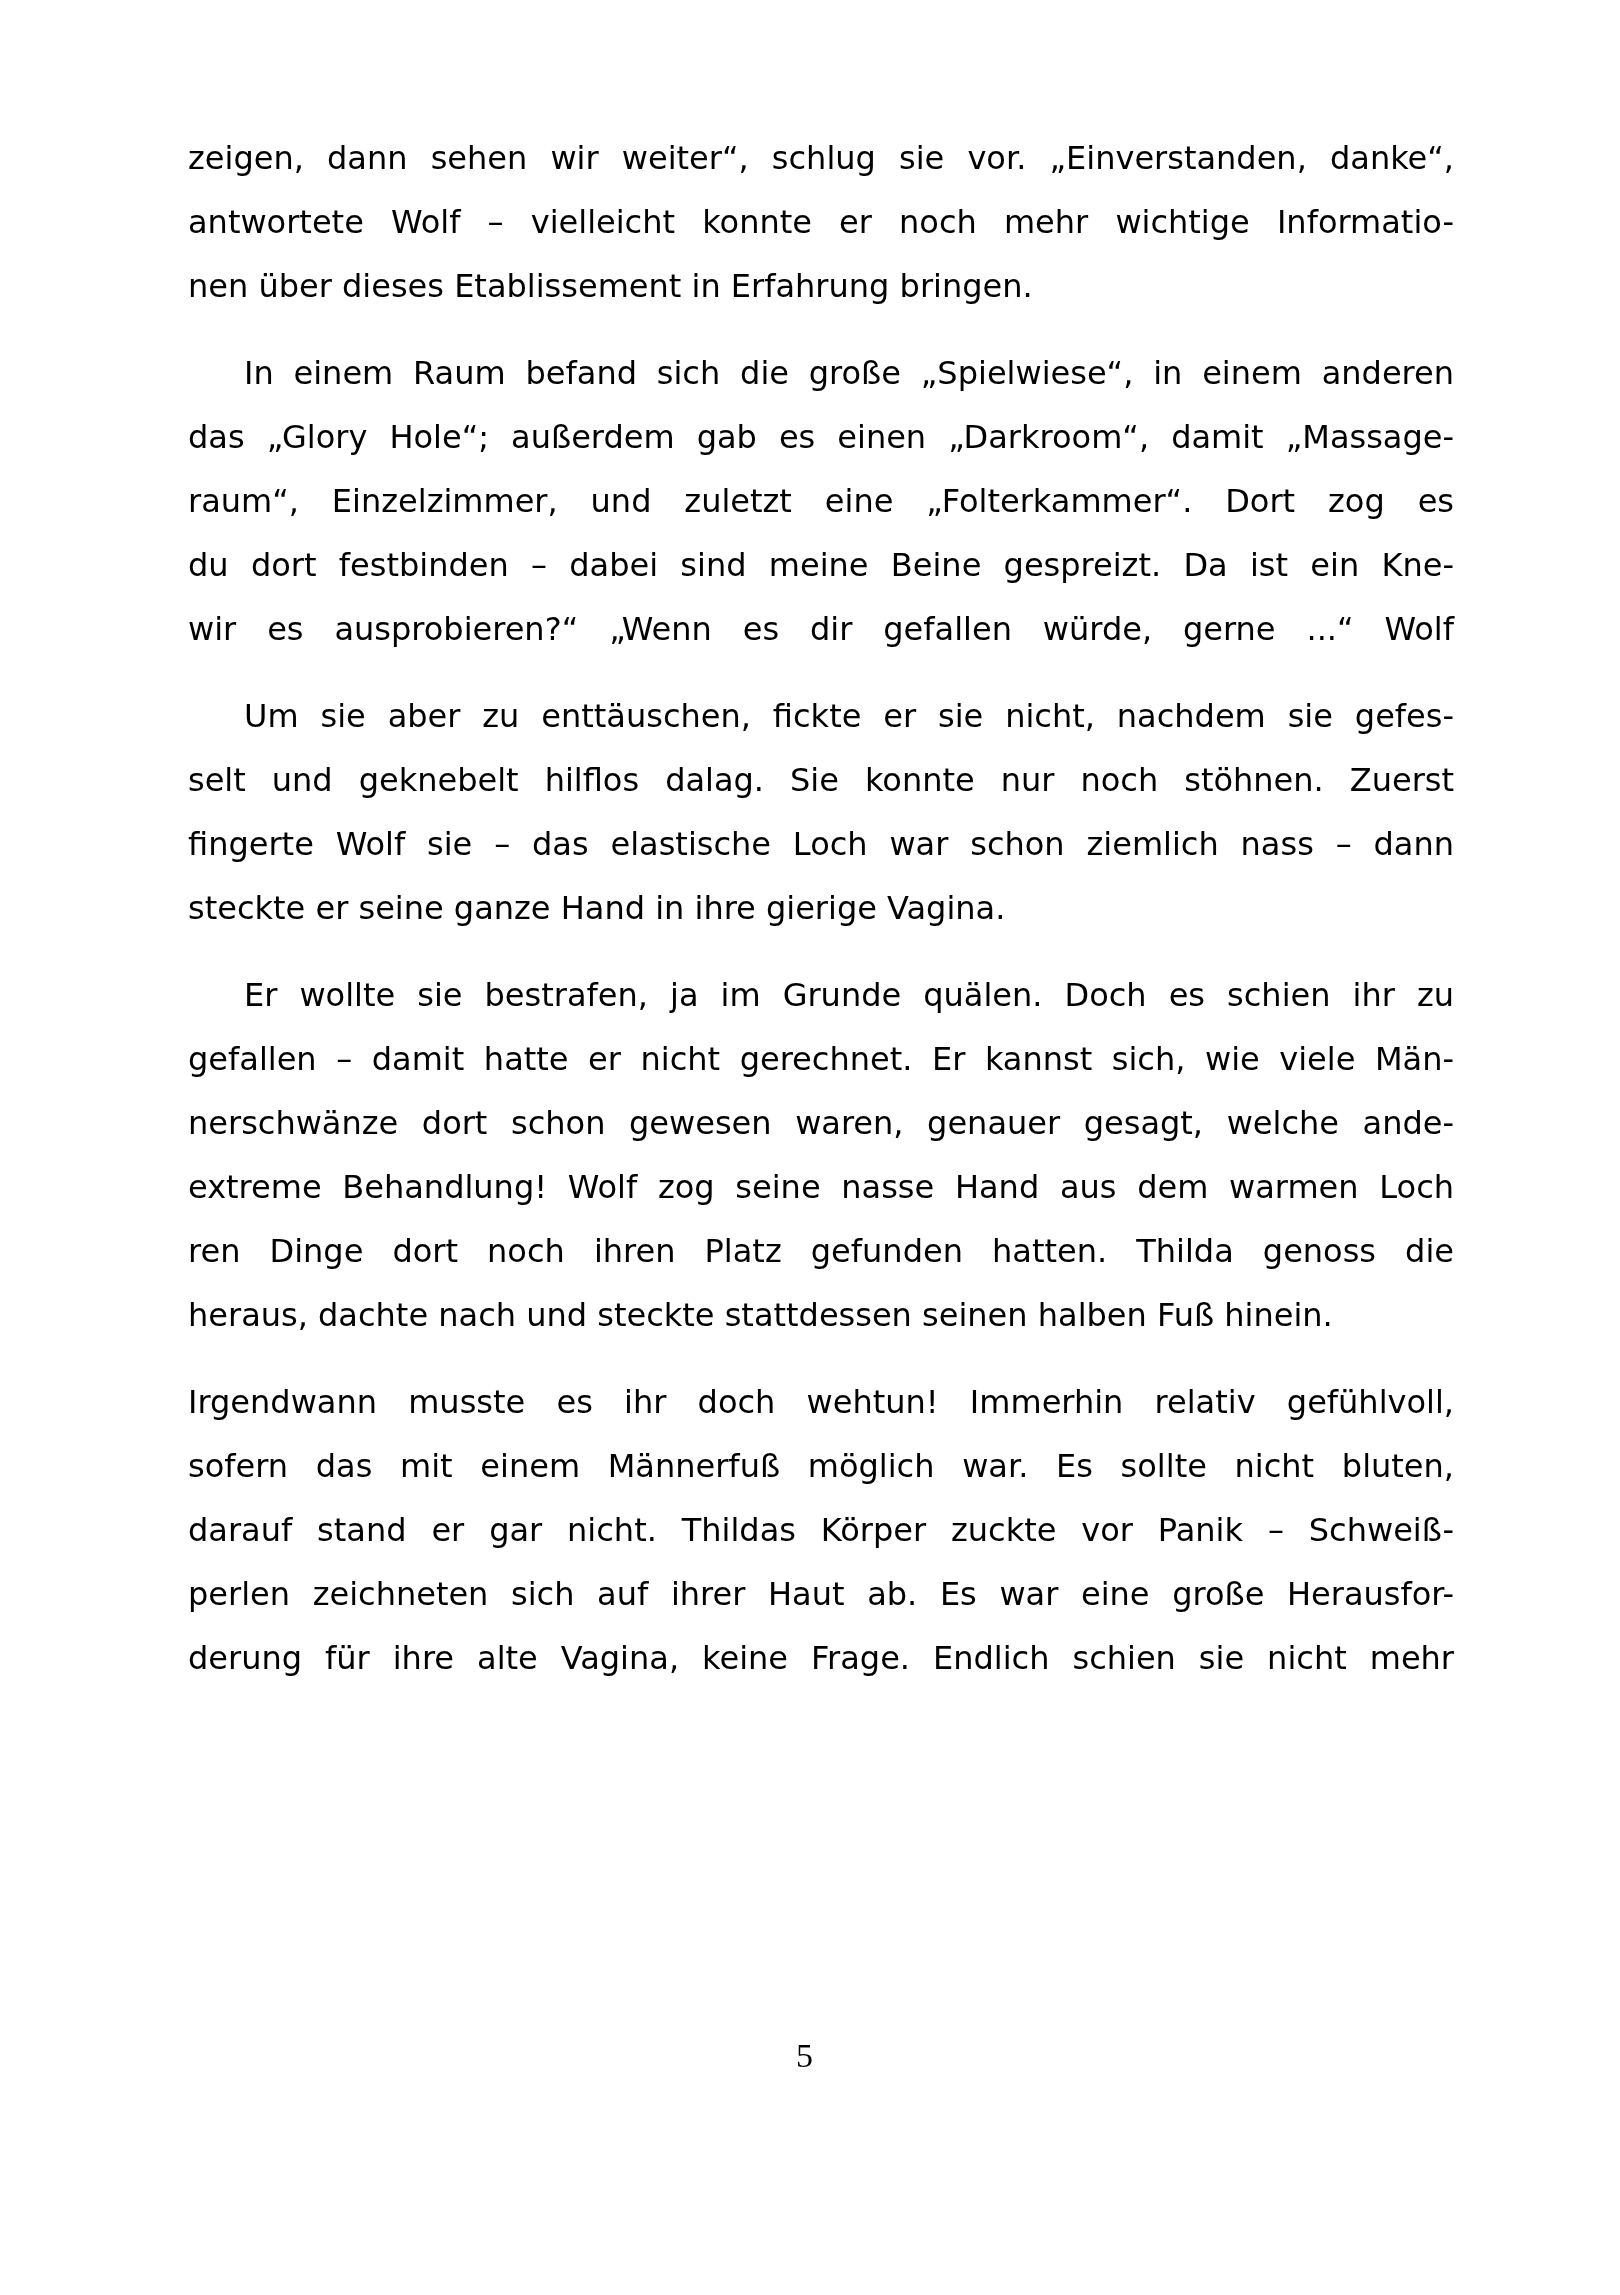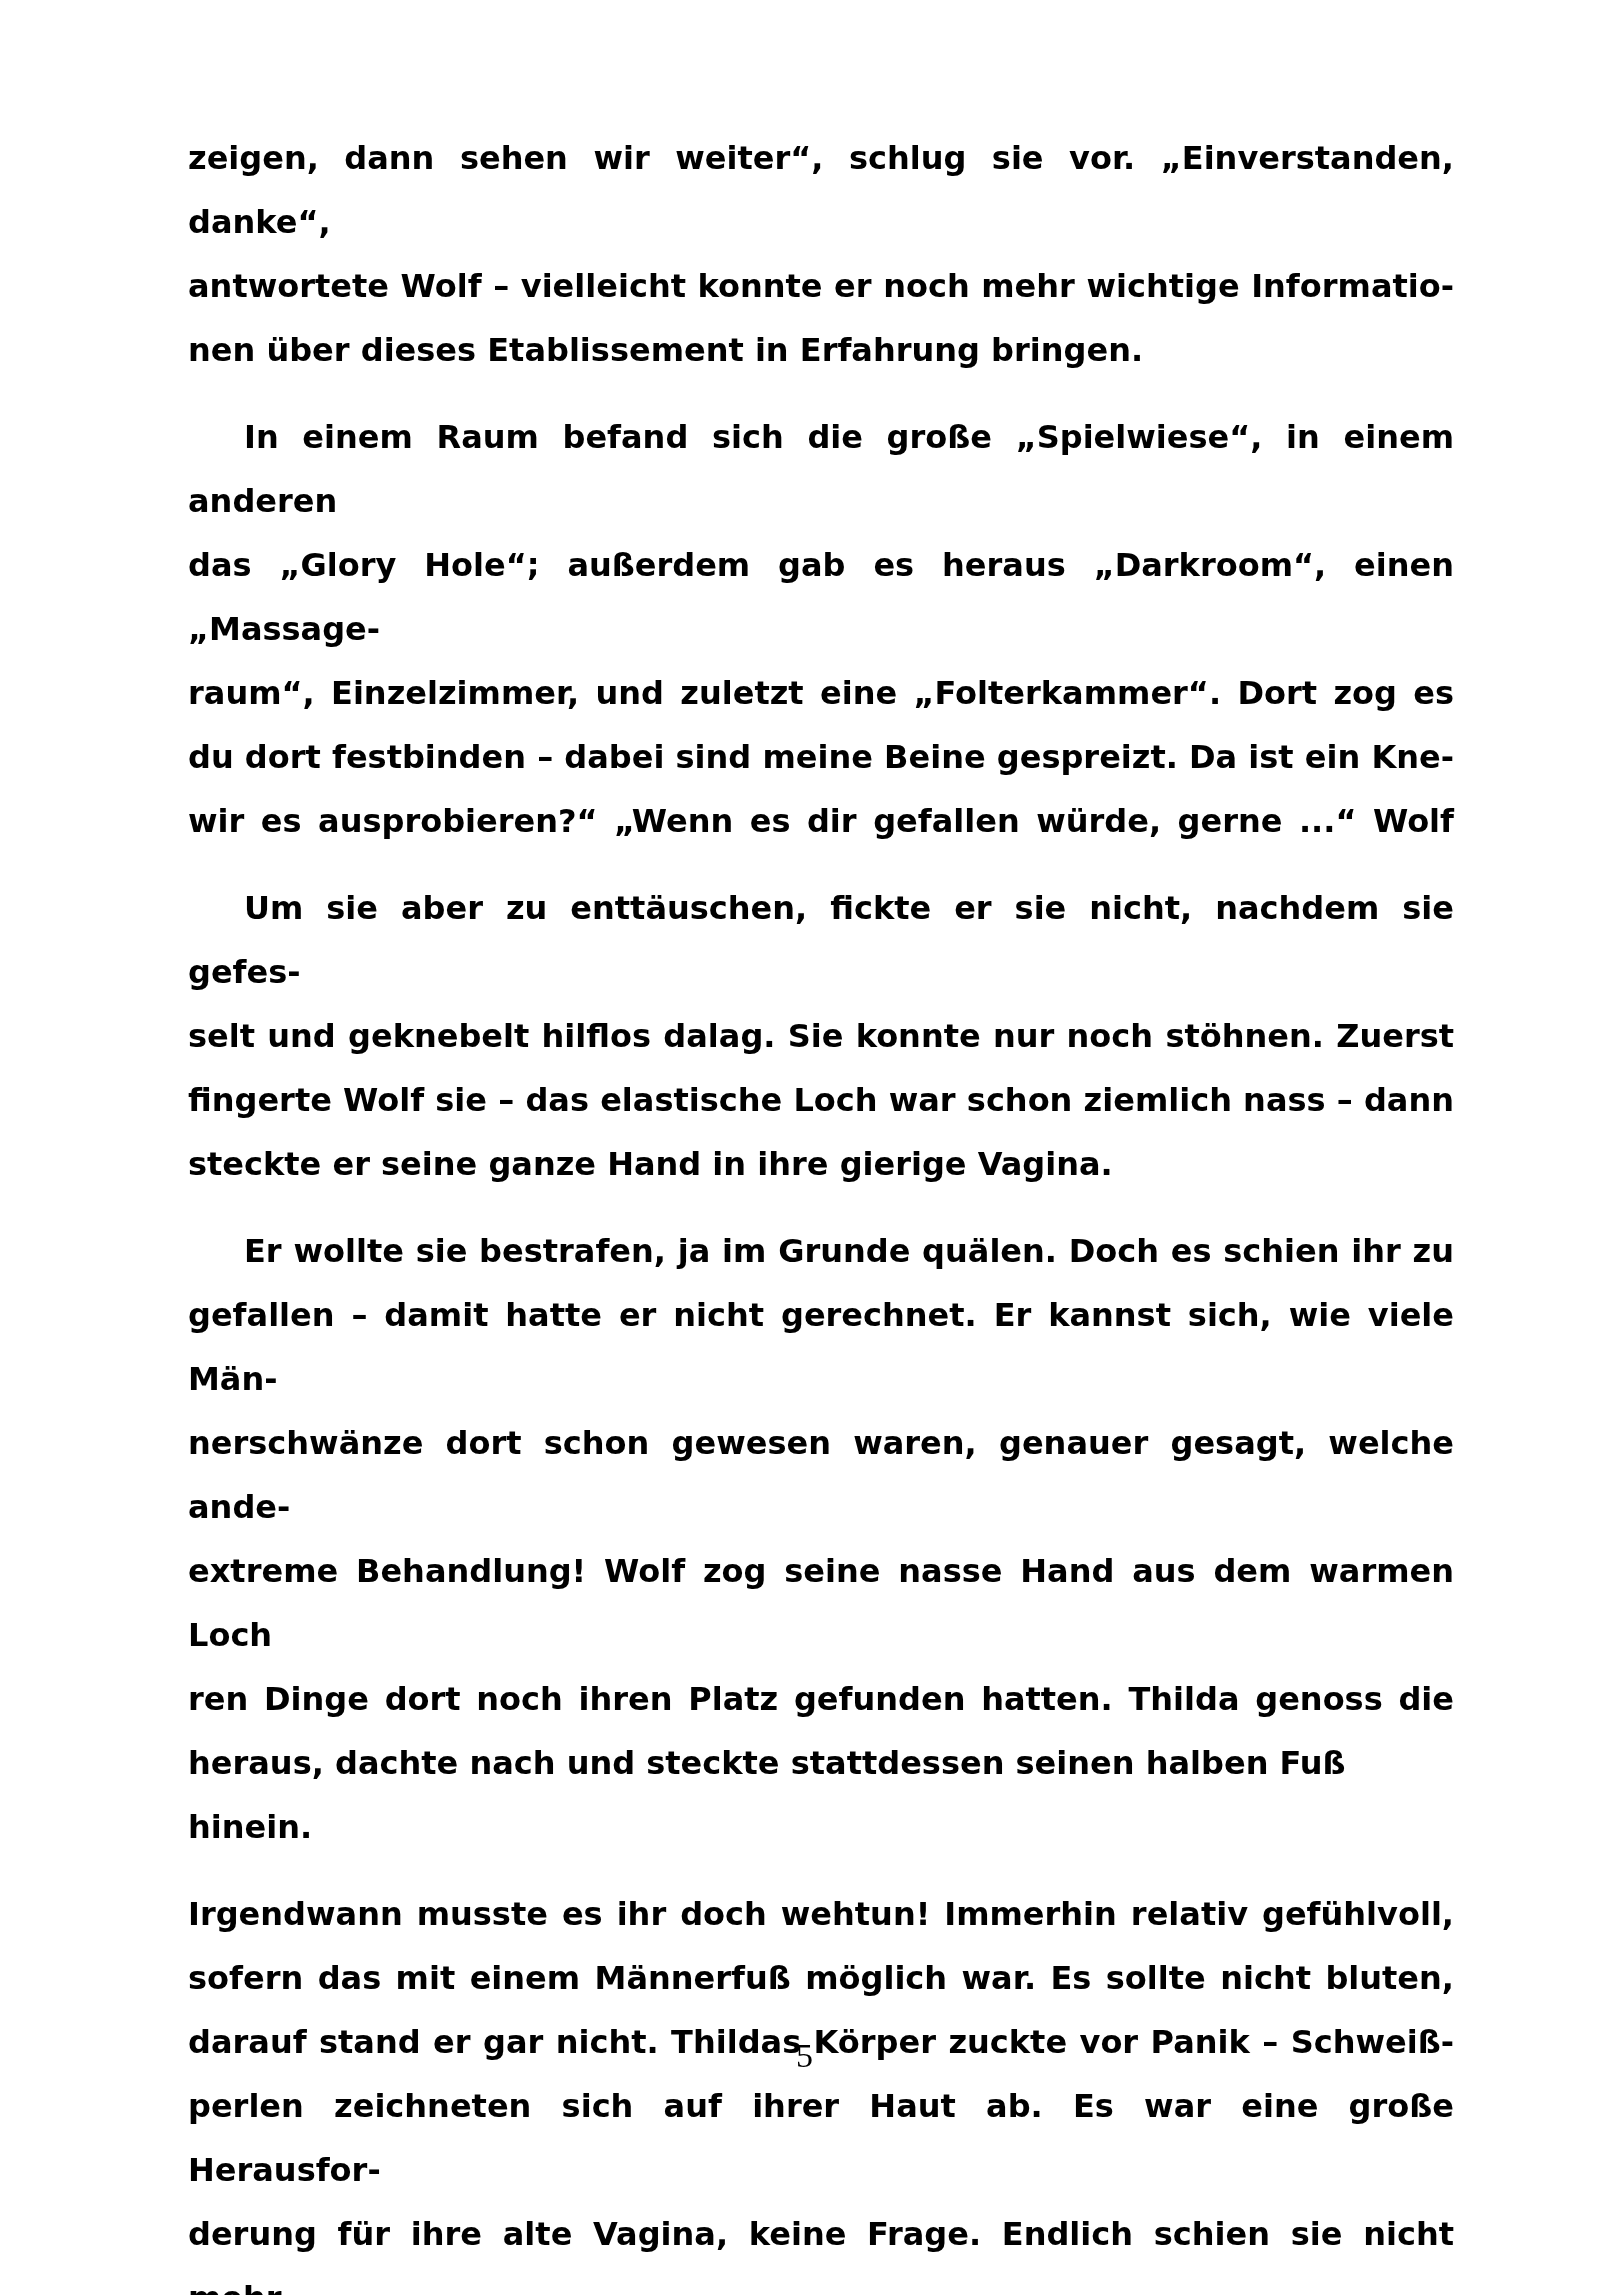--- a/index.html
+++ b/index.html
@@ -20,21 +20,20 @@
     position: absolute;
     left: 188px;
     top: 126px;
     width: 1266px;
   }
   p.para {
     margin: 0 0 23px 0;
     font-size: 32px;
     line-height: 64px;
     color: #000000;
-    font-weight: bold;
   }
   p.para:last-child { margin-bottom: 0; }
   .line {
     display: block;
     text-align: justify;
     text-align-last: justify;
     white-space: normal;
   }
   .line.endline {
     text-align: left;
@@ -60,21 +59,21 @@
 
 <div class="page">
   <div class="textblock" id="textblock">
       <p class="para">
         <span class="line">zeigen, dann sehen wir weiter“, schlug sie vor. „Einverstanden, danke“,</span>
         <span class="line">antwortete Wolf – vielleicht konnte er noch mehr wichtige Informatio-</span>
         <span class="line endline">nen über dieses Etablissement in Erfahrung bringen.</span>
       </p>
       <p class="para indent">
         <span class="line">In einem Raum befand sich die große „Spielwiese“, in einem anderen</span>
-        <span class="line">das „Glory Hole“; außerdem gab es heraus „Darkroom“, einen „Massage-</span>
+        <span class="line">das „Glory Hole“; außerdem gab es einen „Darkroom“, damit „Massage-</span>
         <span class="line">raum“, Einzelzimmer, und zuletzt eine „Folterkammer“. Dort zog es</span>
         <span class="line">du dort festbinden – dabei sind meine Beine gespreizt. Da ist ein Kne-</span>
         <span class="line">wir es ausprobieren?“ „Wenn es dir gefallen würde, gerne ...“ Wolf</span>
       </p>
       <p class="para indent">
         <span class="line">Um sie aber zu enttäuschen, fickte er sie nicht, nachdem sie gefes-</span>
         <span class="line">selt und geknebelt hilflos dalag. Sie konnte nur noch stöhnen. Zuerst</span>
         <span class="line">fingerte Wolf sie – das elastische Loch war schon ziemlich nass – dann</span>
         <span class="line endline">steckte er seine ganze Hand in ihre gierige Vagina.</span>
       </p>

